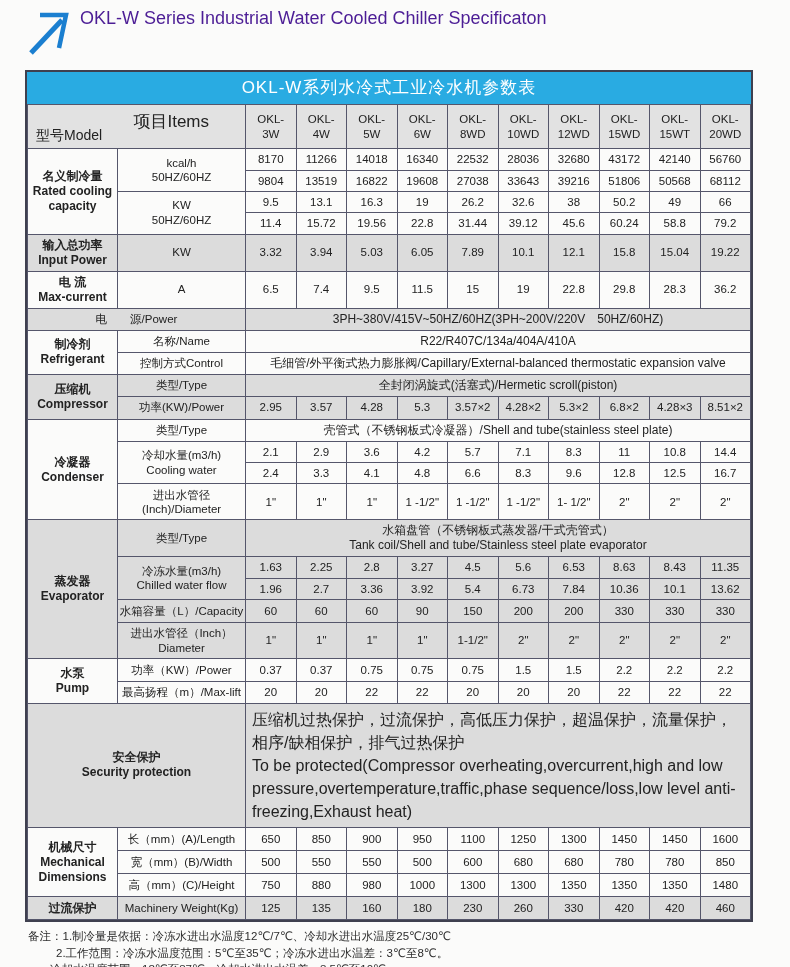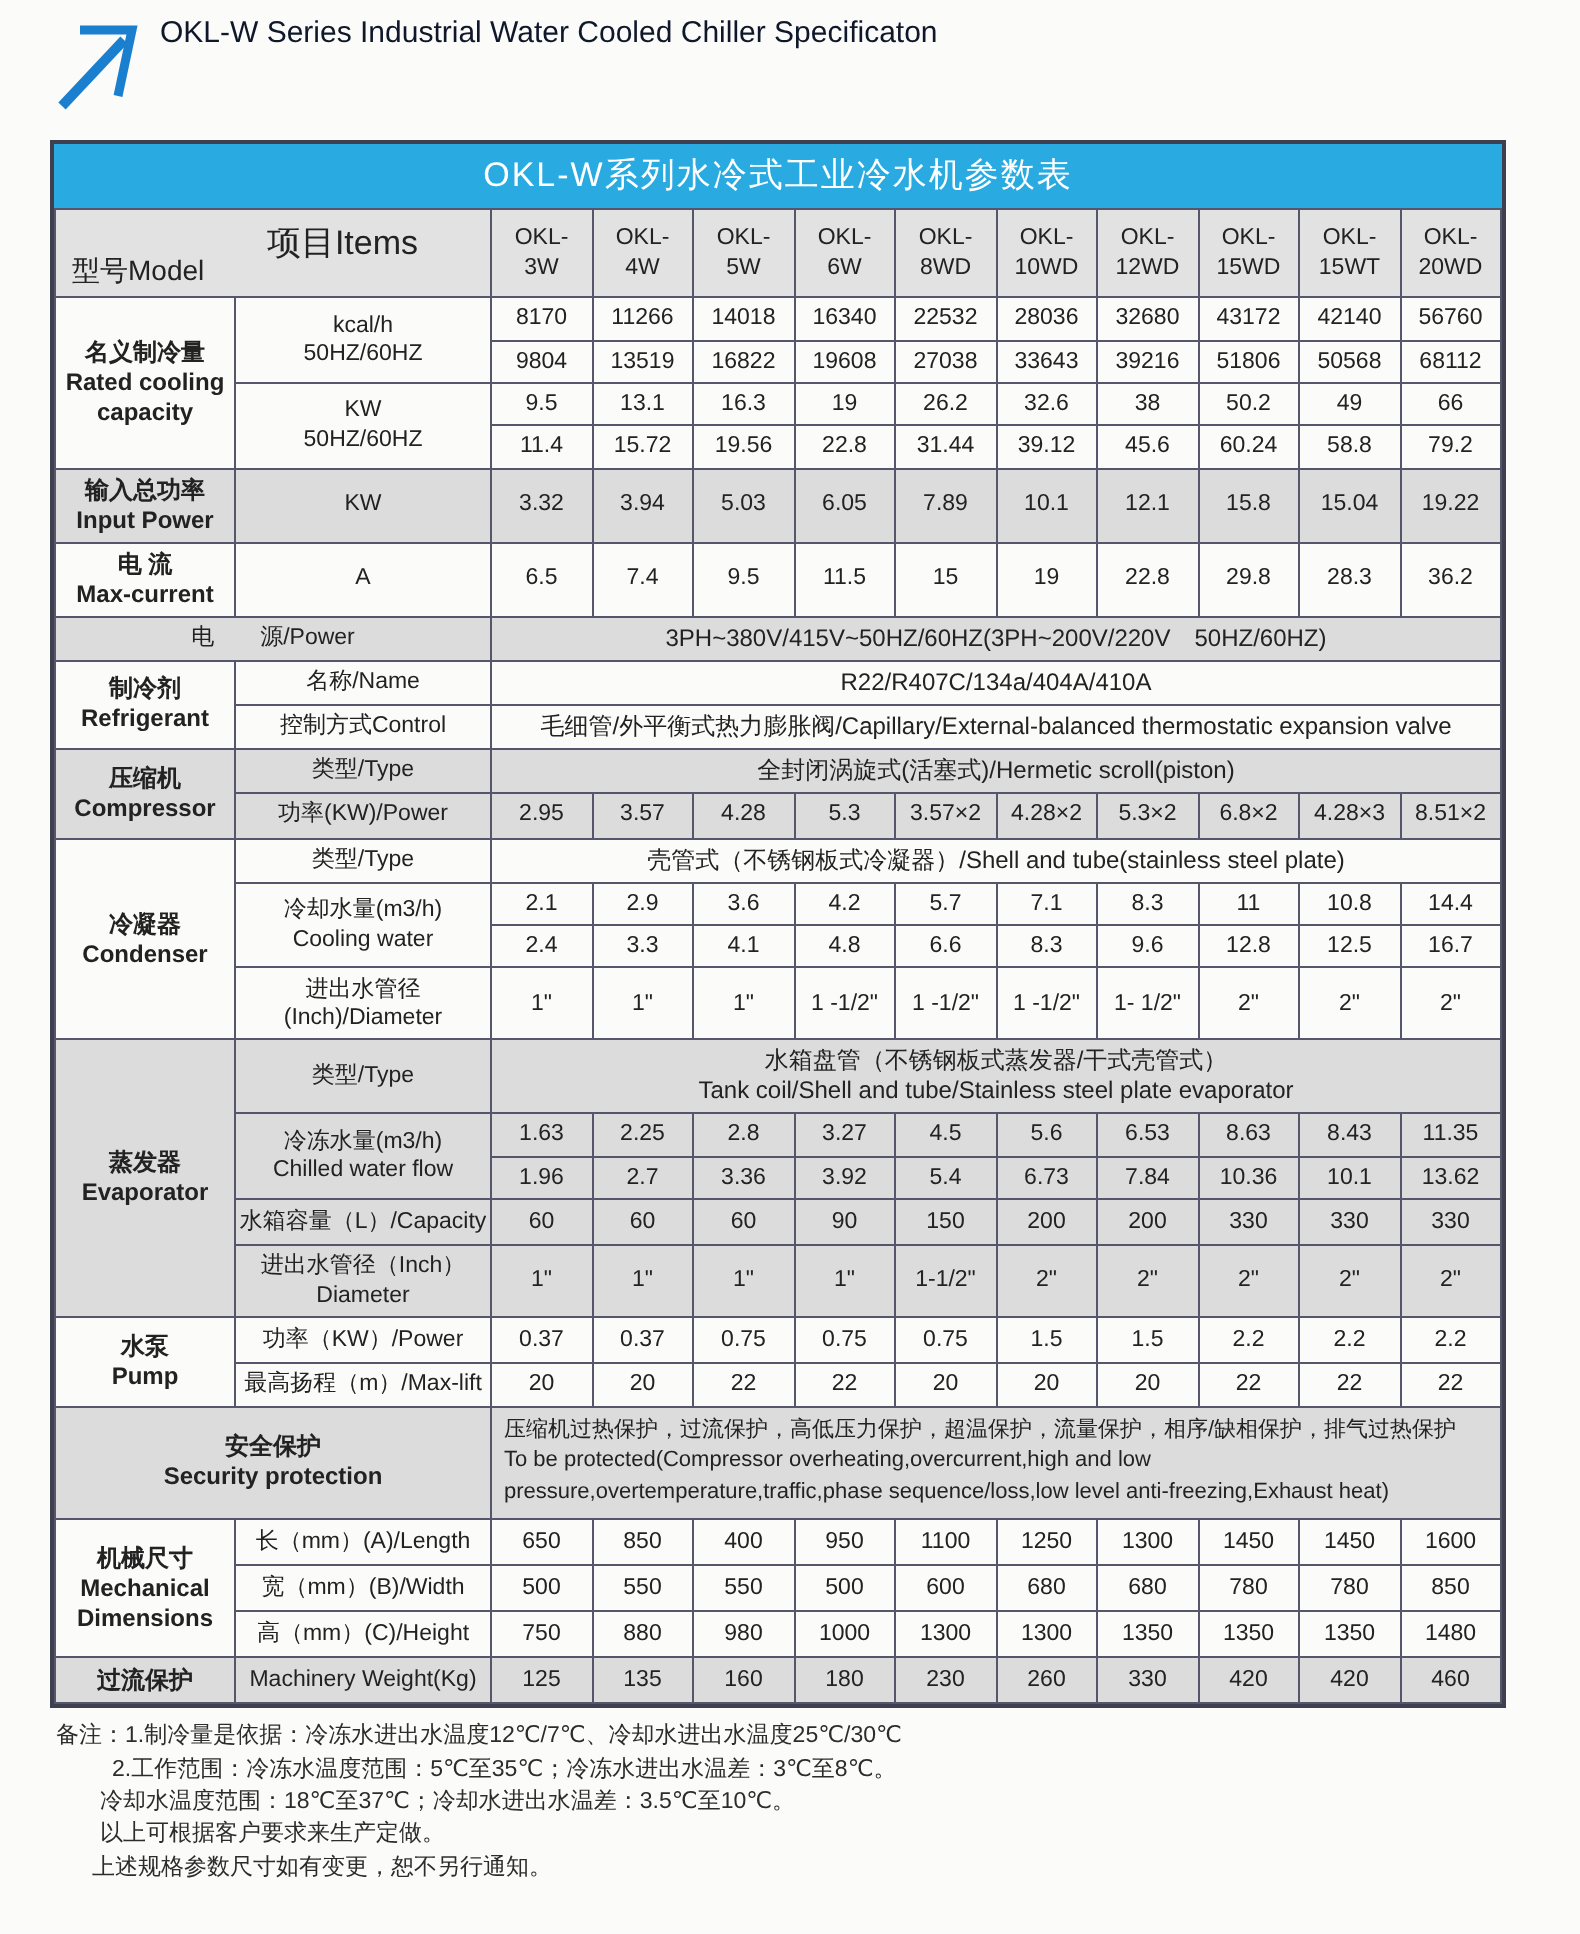--- a/index.html
+++ b/index.html
@@ -15,21 +15,21 @@
   body{
     width:790px;height:967px;overflow:hidden;
     font-family:"Liberation Sans","DejaVu Sans",sans-serif;
     color:var(--ink);
   }
   
   .page-head{display:flex;align-items:flex-start;padding:6px 0 0 28px;}
   .logo{width:48px;height:46px;flex:0 0 48px;margin-top:4px;}
   .titles{margin-left:4px;}
   .title-cn{font-size:23px;letter-spacing:1px;color:#2b2b2b;font-weight:500;}
-  .title-en{font-size:15px;color:#0f172a;margin-top:2px;}
+  .title-en{font-size:18px;color:#4c1d95;margin-top:2px;}
   
   .tbl-wrap{margin:14px 37px 0 25px;border:2px solid #3f404f;}
   .tbl-title{
     background:var(--blue);color:#fff;text-align:center;
     font-size:17px;padding:4px 0 5px 0;letter-spacing:1px;
   }
   table{border-collapse:collapse;width:100%;table-layout:fixed;}
   col.c1{width:90px;} col.c2{width:128px;}
   td{
     border:1px solid var(--line);
@@ -44,21 +44,21 @@
   .lab{font-size:11.5px;}
   .corner{position:relative;padding:0;height:38px;
     background-image:linear-gradient(to bottom right,
       transparent calc(50% - 0.7px),
       var(--line) calc(50% - 0.7px),
       var(--line) calc(50% + 0.7px),
       transparent calc(50% + 0.7px));
   }
   .corner .model{position:absolute;left:8px;bottom:4px;font-size:14px;}
   .corner .items{position:absolute;right:36px;top:6px;font-size:17px;}
-  td.sec{white-space:pre-line;text-align:left;padding:4px 6px;font-size:11px;line-height:1.45;}
+  td.sec{white-space:pre-line;text-align:left;padding:4px 6px;font-size:16px;line-height:1.45;}
   td.span-val{font-size:12px;}
   tr.tall td{height:36px;}
   tr.mid td{height:23px;}
   
   .notes{margin:6px 0 0 28px;font-size:11.5px;color:#2c2c2c;}
   .notes p{line-height:1.42;}
   .notes-cn p:nth-child(2){padding-left:28px;}
   .notes-cn p:nth-child(3){padding-left:22px;}
   .notes-cn p:nth-child(4){padding-left:22px;}
   .notes-cn p:nth-child(5){padding-left:18px;}
@@ -391,21 +391,21 @@
 pressure,overtemperature,traffic,phase sequence/loss,low level anti-freezing,Exhaust heat)</td>
     </tr>
 
     <tr class="mid">
       <td rowspan="3" class="grp">机械尺寸
 Mechanical
 Dimensions</td>
       <td class="lab">长（mm）(A)/Length</td>
     <td>650</td>
           <td>850</td>
-          <td>400</td>
+          <td>900</td>
           <td>950</td>
           <td>1100</td>
           <td>1250</td>
           <td>1300</td>
           <td>1450</td>
           <td>1450</td>
           <td>1600</td>
         </tr>
     <tr class="mid">
       <td class="lab">宽（mm）(B)/Width</td>

